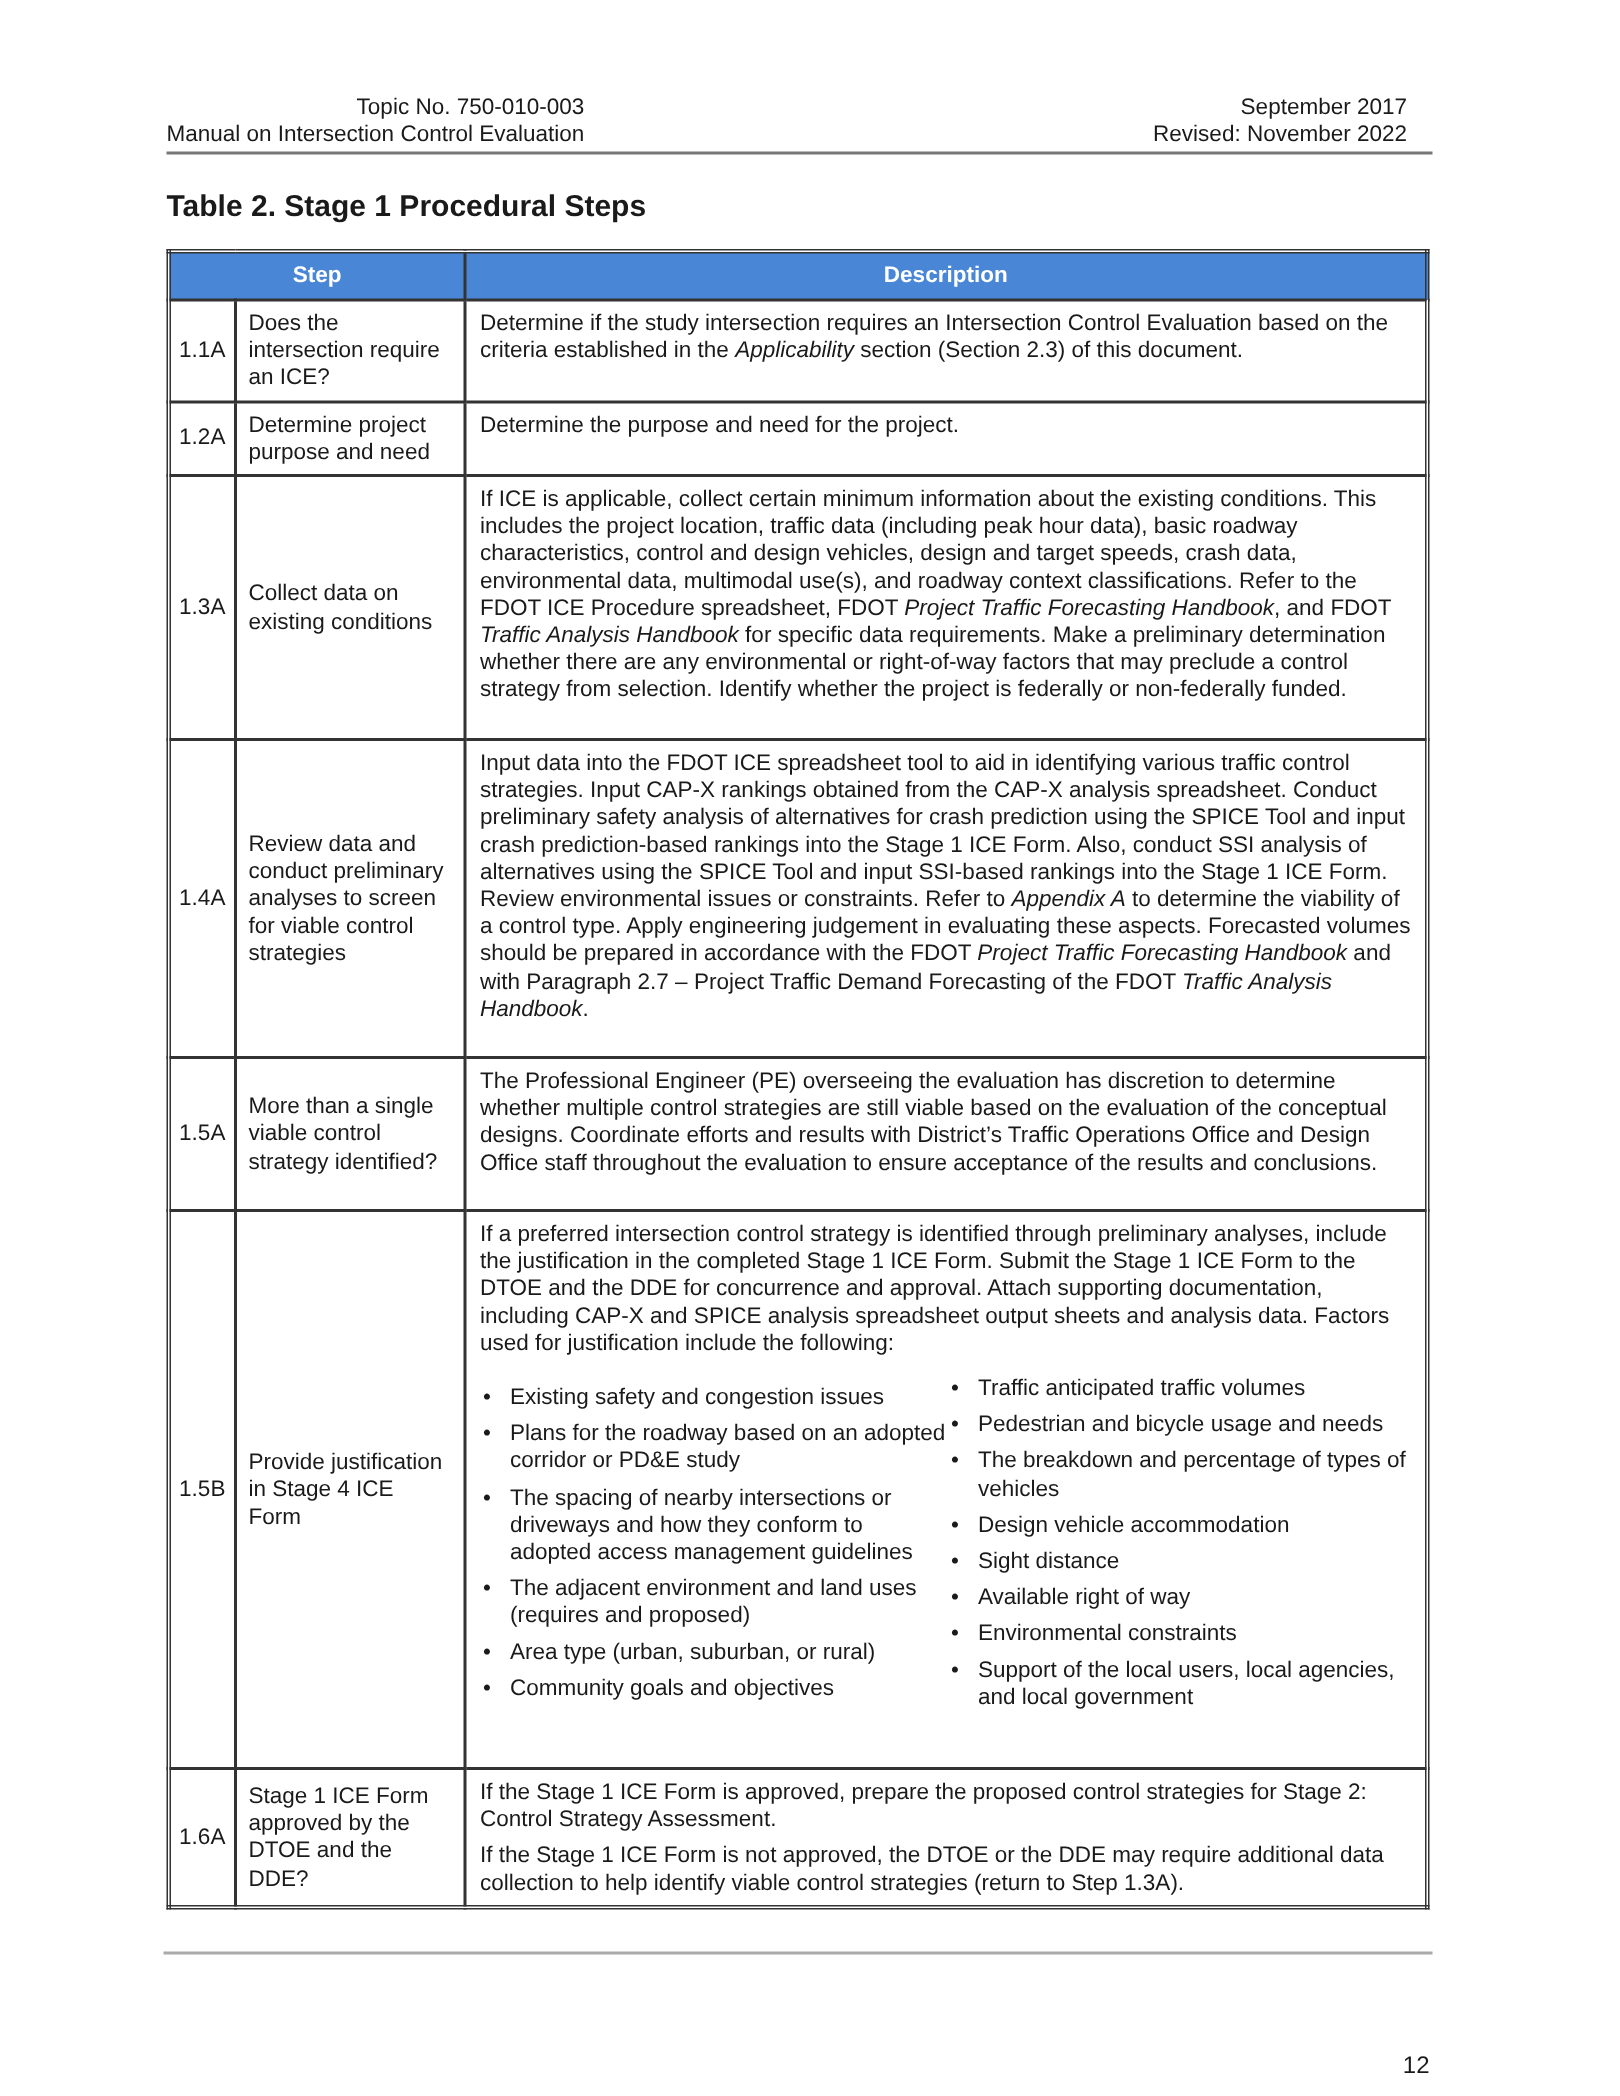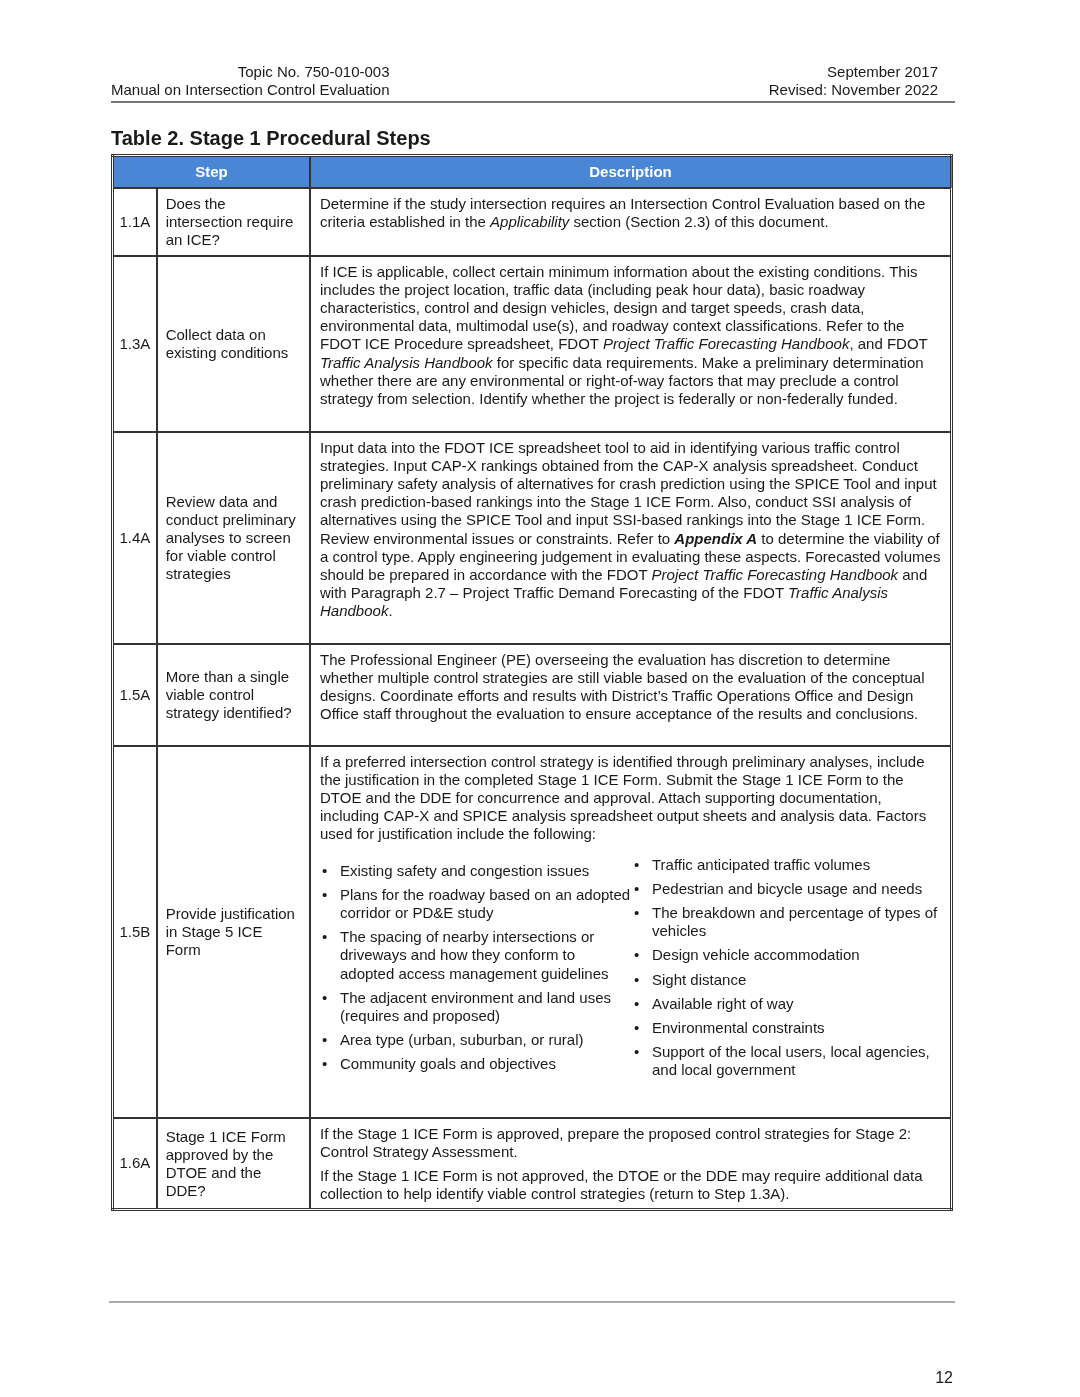--- a/index.html
+++ b/index.html
@@ -2,38 +2,38 @@
 <html><head>
 <meta charset="utf-8">
 <style>
   html, body { margin: 0; padding: 0; background: #ffffff; }
   body { width: 1080px; height: 1397px; position: relative; font-family: "Liberation Sans", sans-serif; color: #1a1a1a; }
   .hdr { position: absolute; top: 63px; left: 111px; width: 843px; font-size: 15px; line-height: 18px; }
   .hdr .l { position: absolute; left: 0; top: 0; text-align: right; }
   .hdr .r { position: absolute; right: 16px; top: 0; text-align: right; }
   .hdr-rule { position: absolute; top: 101px; left: 111px; width: 844px; height: 2px; background: #777; }
   .title { position: absolute; top: 127px; left: 111px; font-size: 20px; font-weight: bold; }
-  table.steps { position: absolute; top: 154px; left: 111px; width: 842px; border-collapse: collapse; border: 3px double #333; font-size: 15px; line-height: 18.2px; }
+  table.steps { position: absolute; top: 166px; left: 111px; width: 842px; border-collapse: collapse; border: 3px double #333; font-size: 15px; line-height: 18.2px; }
   table.steps th { background: #4a86d6; color: #fff; font-weight: bold; height: 28px; border: 2px solid #333; font-size: 15px; }
   table.steps td { border: 2px solid #333; vertical-align: top; padding: 6px 8px 5px 9px; }
   td.num { width: 34px; text-align: center; vertical-align: middle !important; padding: 0 4px !important; margin-left: 16px; }
   td.name { width: 142px; vertical-align: middle !important; padding-left: 8px !important; }
   td.desc { padding-left: 9px !important; }
   .desc p { margin: 0; }
   .desc p + p { margin-top: 6px; }
   .bul { display: flex; margin-top: 12px; align-items: center; }
   .bul ul { margin: 0; padding: 0 0 0 20px; list-style: none; }
   .bul ul li { position: relative; margin-bottom: 6px; }
   .bul ul li::before { content: "•"; position: absolute; left: -18px; }
   .bul .c1 { width: 292px; }
   .bul .c2 { width: 290px; }
   .foot-rule { position: absolute; top: 1301px; left: 109px; width: 846px; height: 2px; background: #aaa; }
   .pgnum { position: absolute; top: 1369px; right: 127px; font-size: 16px; }
   i { font-style: italic; }
-  b.bi { font-weight: bold; font-style: italic; }
+  b.bi { font-weight: normal; font-style: italic; }
 </style>
 </head>
 <body>
 
 <div class="hdr">
   <div class="l">
     <div>Topic No. 750-010-003</div>
     <div>Manual on Intersection Control Evaluation</div>
   </div>
   <div class="r">
@@ -51,38 +51,43 @@
       <th colspan="2">Step</th>
       <th>Description</th>
     </tr>
   </thead>
   <tbody>
     <tr style="height:66px">
       <td class="num">1.1A</td>
       <td class="name">Does the intersection require an ICE?</td>
       <td class="desc"><span>Determine if the study intersection requires an Intersection Control Evaluation based on the criteria established in the </span><i>Applicability</i><span> section (Section 2.3) of this document.</span></td>
     </tr>
+    <tr style="height:48px">
+      <td class="num">1.2A</td>
+      <td class="name">Determine project purpose and need</td>
+      <td class="desc">Determine the purpose and need for the project.</td>
+    </tr>
     <tr style="height:176px">
       <td class="num">1.3A</td>
       <td class="name">Collect data on existing conditions</td>
       <td class="desc"><span>If ICE is applicable, collect certain minimum information about the existing conditions. This includes the project location, traffic data (including peak hour data), basic roadway characteristics, control and design vehicles, design and target speeds, crash data, environmental data, multimodal use(s), and roadway context classifications. Refer to the FDOT ICE Procedure spreadsheet, FDOT </span><i>Project Traffic Forecasting Handbook</i><span>, and FDOT </span><i>Traffic Analysis Handbook</i><span> for specific data requirements. Make a preliminary determination whether there are any environmental or right-of-way factors that may preclude a control strategy from selection. Identify whether the project is federally or non-federally funded.</span></td>
     </tr>
     <tr style="height:212px">
       <td class="num">1.4A</td>
       <td class="name">Review data and conduct preliminary analyses to screen for viable control strategies</td>
       <td class="desc"><span>Input data into the FDOT ICE spreadsheet tool to aid in identifying various traffic control strategies. Input CAP-X rankings obtained from the CAP-X analysis spreadsheet. Conduct preliminary safety analysis of alternatives for crash prediction using the SPICE Tool and input crash prediction-based rankings into the Stage 1 ICE Form. Also, conduct SSI analysis of alternatives using the SPICE Tool and input SSI-based rankings into the Stage 1 ICE Form. Review environmental issues or constraints. Refer to </span><b class="bi">Appendix A</b><span> to determine the viability of a control type. Apply engineering judgement in evaluating these aspects. Forecasted volumes should be prepared in accordance with the FDOT </span><i>Project Traffic Forecasting Handbook</i><span> and with Paragraph 2.7 – Project Traffic Demand Forecasting of the FDOT </span><i>Traffic Analysis Handbook</i><span>.</span></td>
     </tr>
     <tr style="height:102px">
       <td class="num">1.5A</td>
       <td class="name">More than a single viable control strategy identified?</td>
       <td class="desc">The Professional Engineer (PE) overseeing the evaluation has discretion to determine whether multiple control strategies are still viable based on the evaluation of the conceptual designs. Coordinate efforts and results with District’s Traffic Operations Office and Design Office staff throughout the evaluation to ensure acceptance of the results and conclusions.</td>
     </tr>
     <tr style="height:372px">
       <td class="num">1.5B</td>
-      <td class="name">Provide justification in Stage 5 ICE Form</td>
+      <td class="name">Provide justification in Stage 4 ICE Form</td>
       <td class="desc">
         <p>If a preferred intersection control strategy is identified through preliminary analyses, include the justification in the completed Stage 1 ICE Form. Submit the Stage 1 ICE Form to the DTOE and the DDE for concurrence and approval. Attach supporting documentation, including CAP-X and SPICE analysis spreadsheet output sheets and analysis data. Factors used for justification include the following:</p>
         <div class="bul">
           <ul class="c1">
             <li>Existing safety and congestion issues</li>
             <li>Plans for the roadway based on an adopted corridor or PD&amp;E study</li>
             <li>The spacing of nearby intersections or driveways and how they conform to adopted access management guidelines</li>
             <li>The adjacent environment and land uses (requires and proposed)</li>
             <li>Area type (urban, suburban, or rural)</li>
             <li>Community goals and objectives</li>

